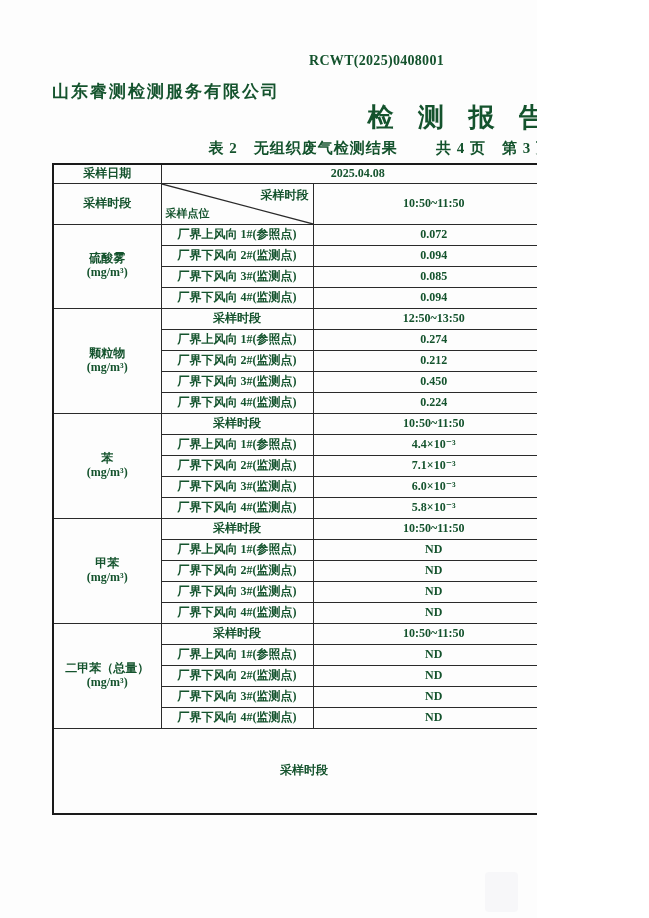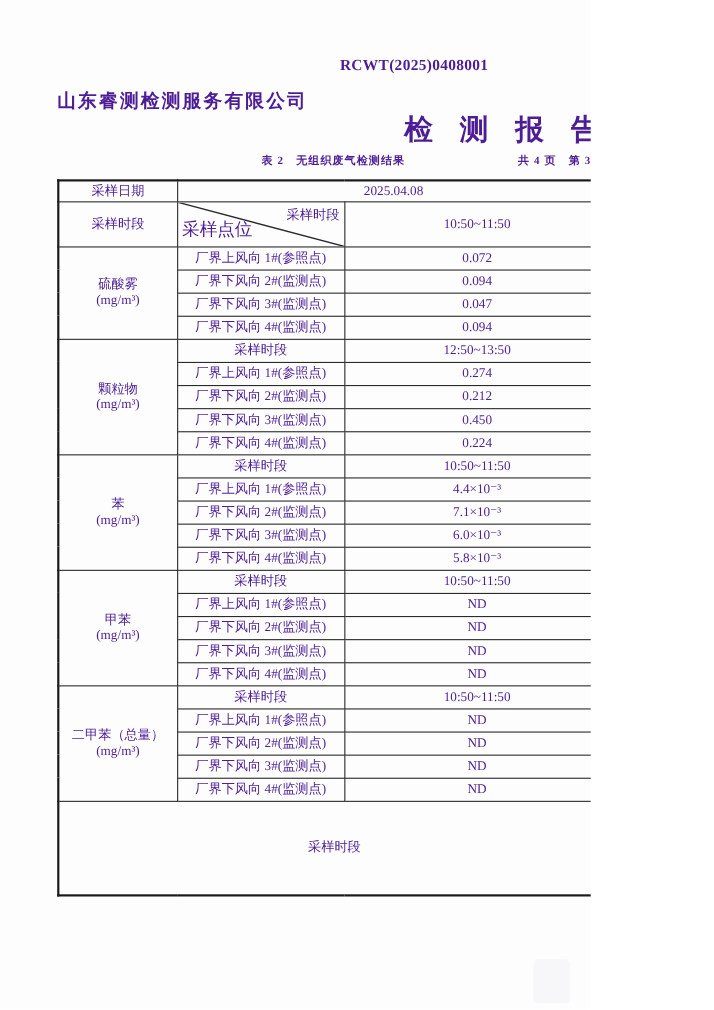--- a/index.html
+++ b/index.html
@@ -1,64 +1,64 @@
 <!DOCTYPE html>
 <html><head>
 <meta charset="utf-8">
 <style>
   html,body{margin:0;padding:0;background:#ffffff;}
   .page{
     position:relative;
     width:537px;height:918px;
     background:#fdfdfd;
     font-family:"Liberation Serif","DejaVu Serif",serif;
-    color:#4c1d95;
+    color:#14532d;
     overflow:hidden;
   }
   .report-no{
     position:absolute;top:53px;right:93px;
     font-size:14px;font-weight:700;letter-spacing:.3px;
   }
   .company{
     position:absolute;top:80px;left:52px;width:502px;
     text-align:left;font-size:17px;font-weight:700;letter-spacing:2px;
   }
   .title{
     position:absolute;top:100px;left:52px;width:502px;
     text-align:right;font-size:26px;font-weight:700;letter-spacing:9px;
   }
   .caption-row{
     position:absolute;top:139px;left:52px;width:502px;height:19px;
-    font-size:10px;font-weight:700;
+    font-size:15px;font-weight:700;
   }
   .caption{display:block;text-align:center;letter-spacing:1px;}
   .pagination{position:absolute;right:2px;top:0;letter-spacing:1px;}
 
   table.results{
     position:absolute;top:163px;left:52px;
     width:502px;border-collapse:collapse;table-layout:fixed;
     border:2px solid #1a1a1a;
   }
   table.results td{
     border:1px solid #2a2a2a;
-    font-size:12px;font-weight:400;
+    font-size:12px;font-weight:700;
     text-align:center;vertical-align:middle;
     padding:0;line-height:1.15;
     overflow:hidden;
   }
   col.c1{width:108px;} col.c2{width:152px;} col.c3{width:242px;}
   tr.r-date{height:19px;}
   tr.r-head{height:41px;}
   tr.r-std{height:21px;}
   tr.r-blank{height:86px;}
   td.param{font-size:12.5px;line-height:1.6;}
   td.diag{position:relative;}
   td.diag svg{position:absolute;left:0;top:0;width:100%;height:100%;}
   .diag-top{position:absolute;top:5px;right:4px;font-size:12px;}
-  .diag-bottom{position:absolute;bottom:4px;left:4px;font-size:16px;}
+  .diag-bottom{position:absolute;bottom:4px;left:4px;font-size:11px;}
   td.blank{
     text-align:left;vertical-align:top;padding:3px 4px;font-size:12.5px;
   }
   .stamp{position:absolute;left:593px;top:326px;}
   .smudge{
     position:absolute;left:485px;top:872px;width:33px;height:40px;
     background:#f7f7f9;border-radius:4px;
   }
 </style>
 </head>
@@ -107,21 +107,21 @@
       </td>
       <td>厂界上风向 1#(参照点)</td>
       <td>0.072</td>
     </tr>
     <tr class="r-std">
       <td>厂界下风向 2#(监测点)</td>
       <td>0.094</td>
     </tr>
     <tr class="r-std">
       <td>厂界下风向 3#(监测点)</td>
-      <td>0.047</td>
+      <td>0.085</td>
     </tr>
     <tr class="r-std">
       <td>厂界下风向 4#(监测点)</td>
       <td>0.094</td>
     </tr>
 
     <tr class="r-std">
       <td rowspan="5" class="param">
         <div>颗粒物</div>
         <div>(mg/m³)</div>

